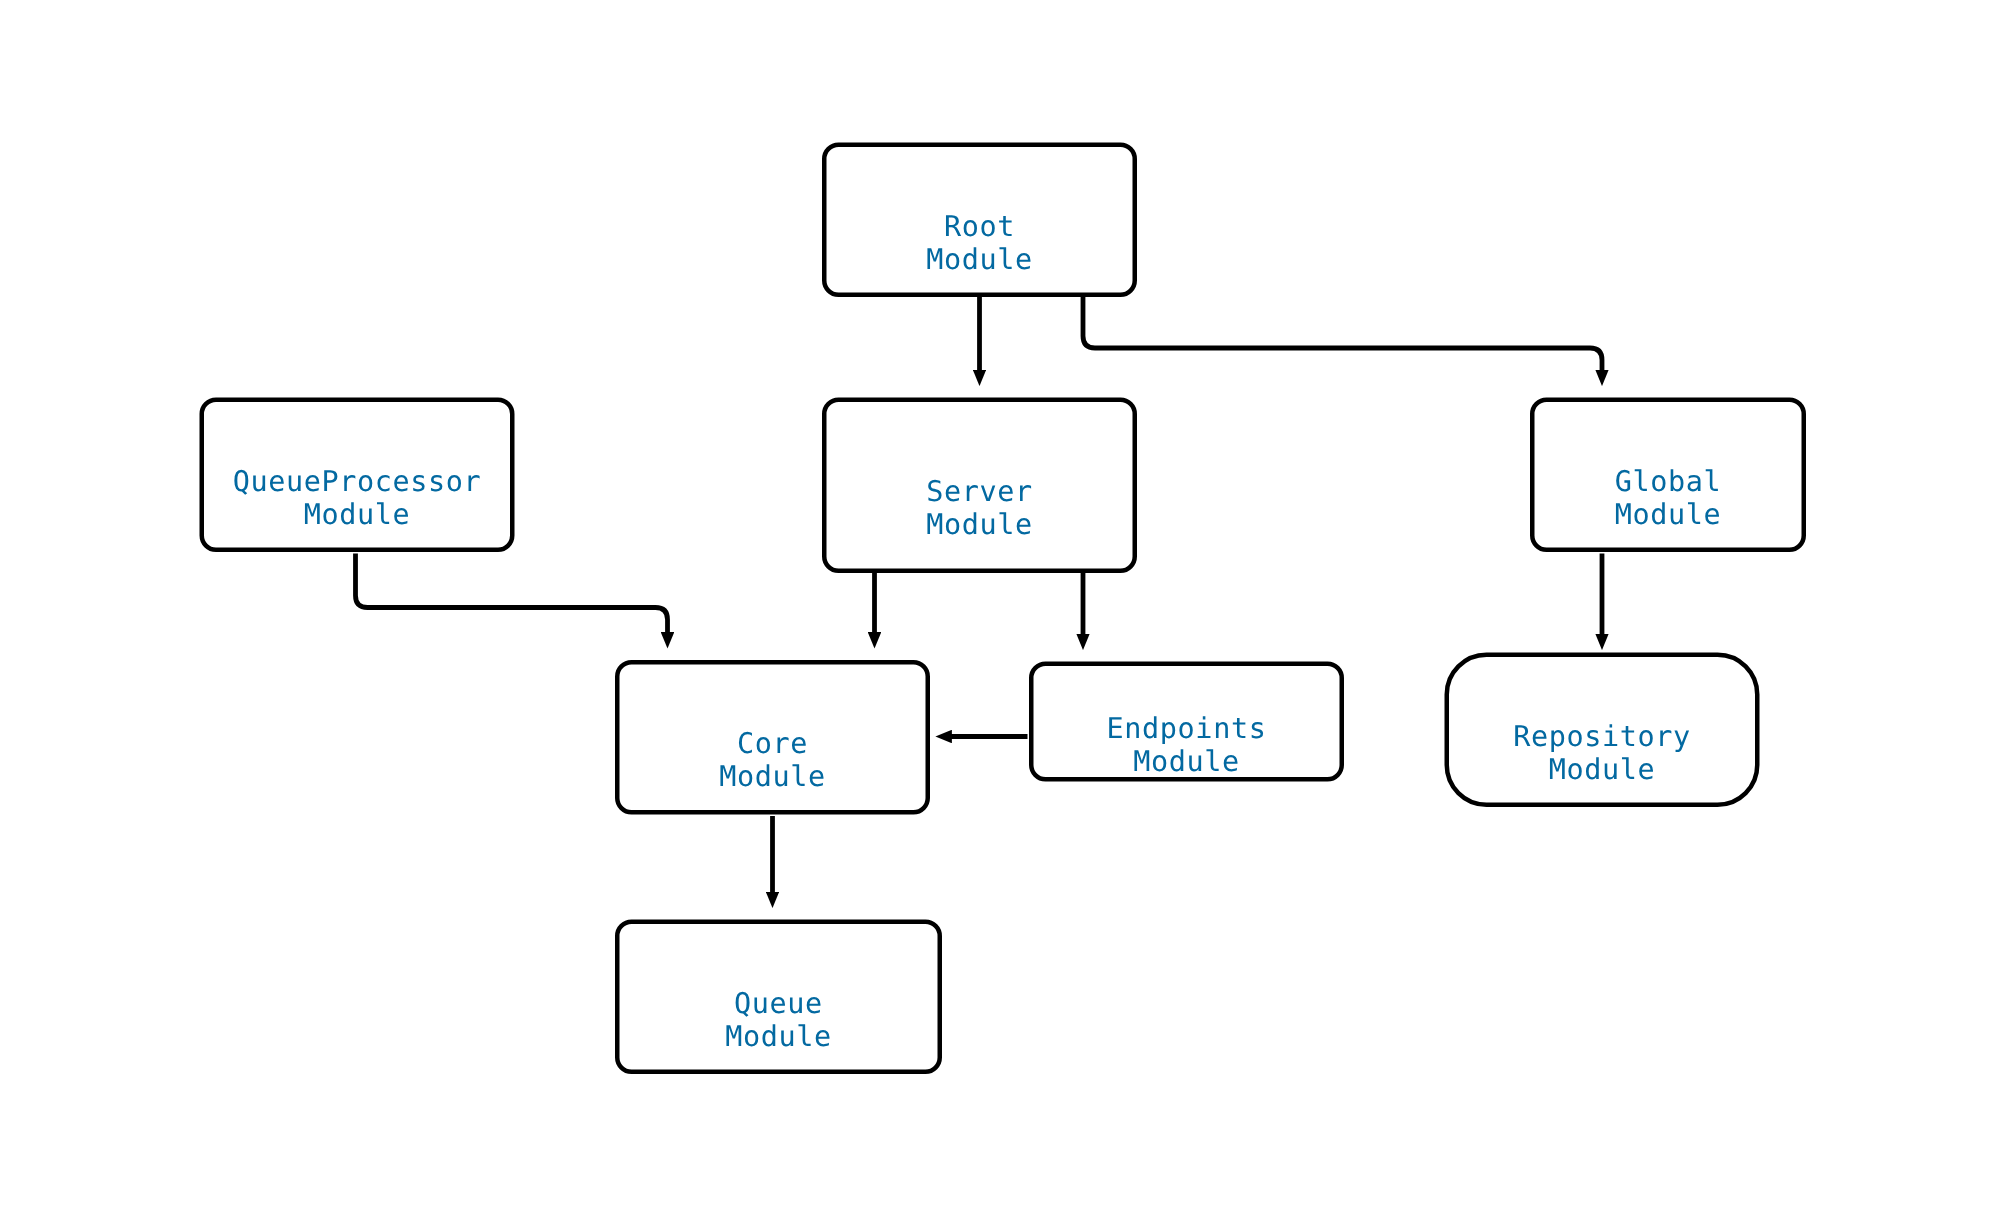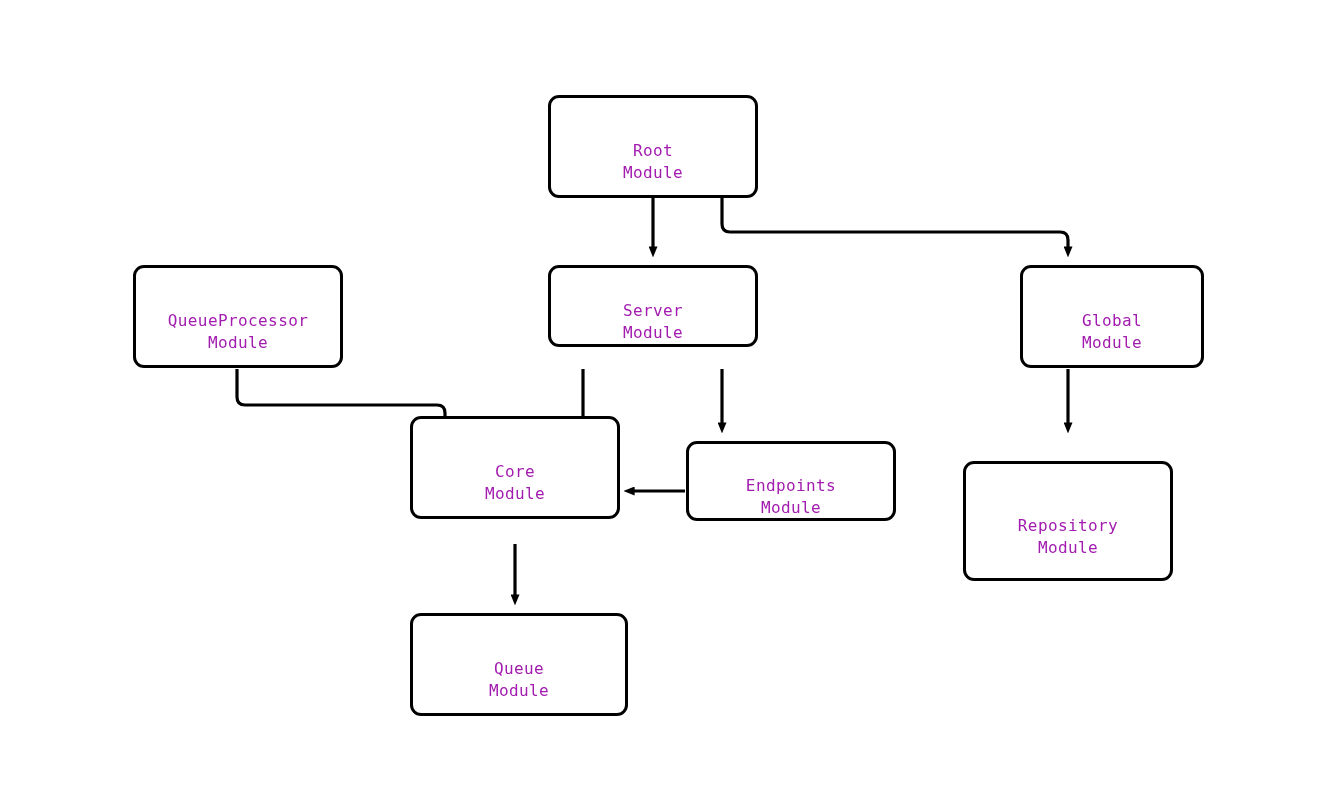--- a/index.html
+++ b/index.html
@@ -37,23 +37,23 @@
     border: 3px solid #000000;
     border-radius: 11px;
     display: flex;
     flex-direction: column;
     align-items: center;
     justify-content: center;
     z-index: 2;
   }
   .node-label {
     font-family: "DejaVu Sans Mono", "Liberation Mono", monospace;
-    font-size: 16px;
+    font-size: 19px;
     line-height: 22px;
-    color: #a21caf;
+    color: #0369a1;
     text-align: center;
     letter-spacing: 0.4px;
     white-space: pre;
     margin-top: 31px;
   }
 </style>
 </head>
 <body>
 
 <div id="diagram-canvas">
@@ -85,41 +85,41 @@
   <div class="node" style="left: 548px; top: 95px; width: 210px; height: 103px;">
     <span class="node-label">Root
 Module</span>
   </div>
 
   <div class="node" style="left: 133px; top: 265px; width: 210px; height: 103px;">
     <span class="node-label">QueueProcessor
 Module</span>
   </div>
 
-  <div class="node" style="left: 548px; top: 265px; width: 210px; height: 82px;">
+  <div class="node" style="left: 548px; top: 265px; width: 210px; height: 117px;">
     <span class="node-label">Server
 Module</span>
   </div>
 
   <div class="node" style="left: 1020px; top: 265px; width: 184px; height: 103px;">
     <span class="node-label">Global
 Module</span>
   </div>
 
-  <div class="node" style="left: 410px; top: 416px; width: 210px; height: 103px;">
+  <div class="node" style="left: 410px; top: 440px; width: 210px; height: 103px;">
     <span class="node-label">Core
 Module</span>
   </div>
 
   <div class="node" style="left: 686px; top: 441px; width: 210px; height: 80px;">
     <span class="node-label">Endpoints
 Module</span>
   </div>
 
-  <div class="node" style="left: 963px; top: 461px; width: 210px; height: 120px;">
+  <div class="node" style="left: 963px; top: 435px; width: 210px; height: 103px; border-radius: 28px;">
     <span class="node-label">Repository
 Module</span>
   </div>
 
   <div class="node" style="left: 410px; top: 613px; width: 218px; height: 103px;">
     <span class="node-label">Queue
 Module</span>
   </div>
 
 </div>

